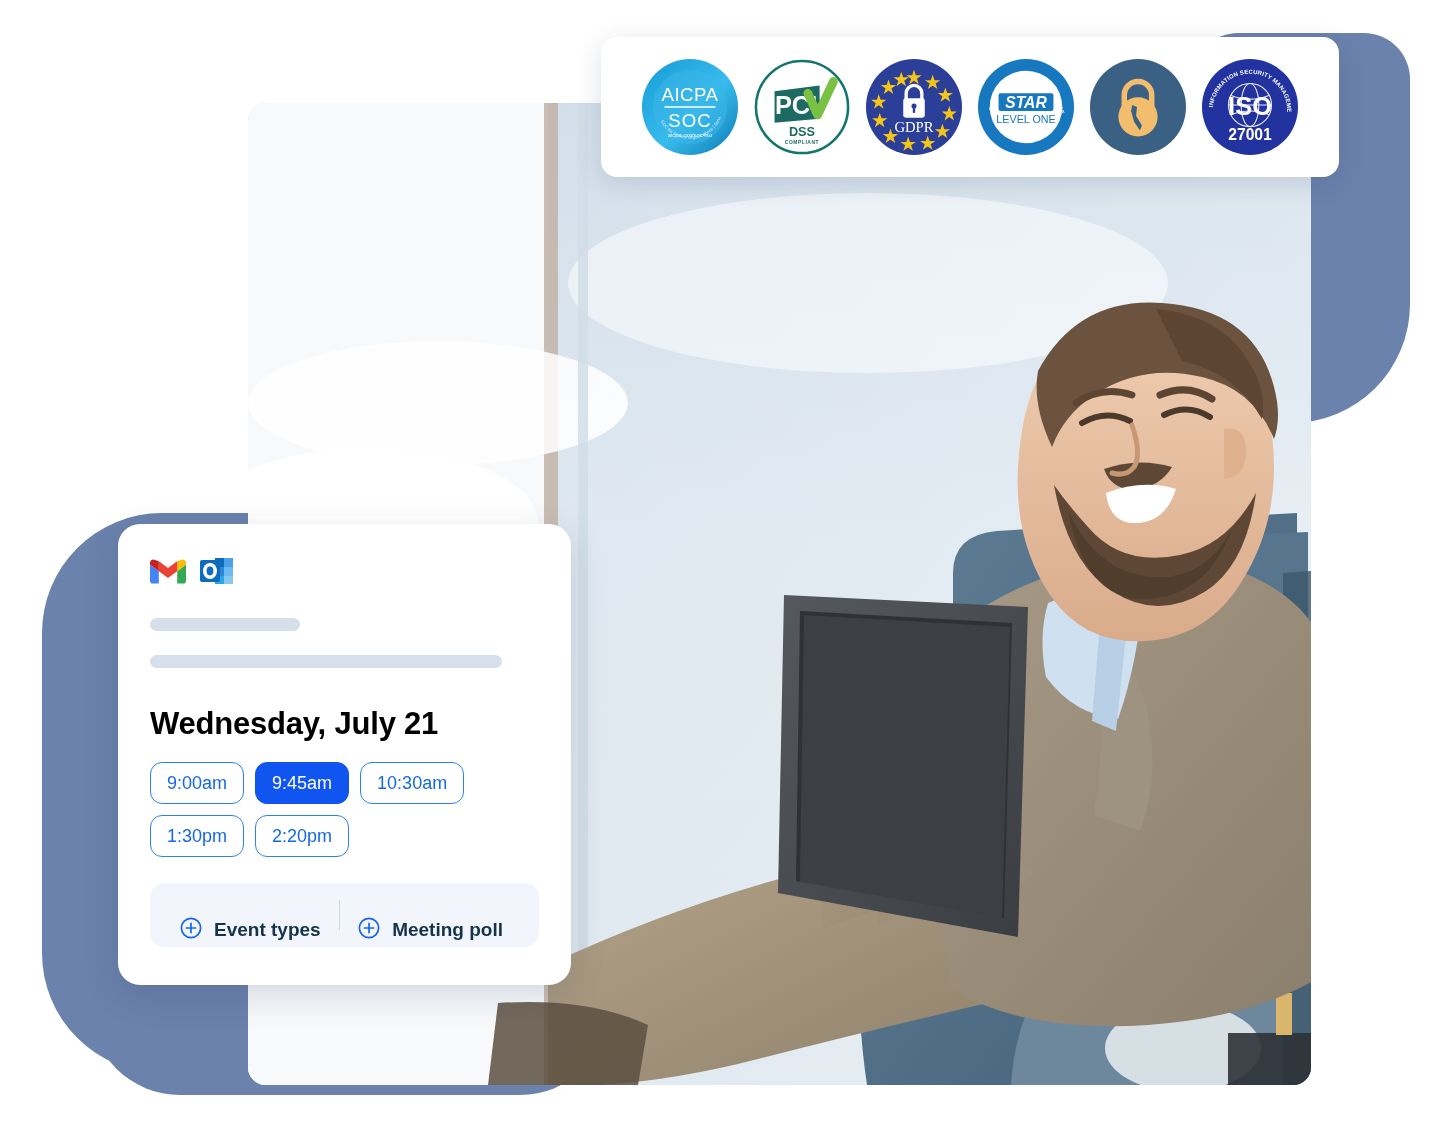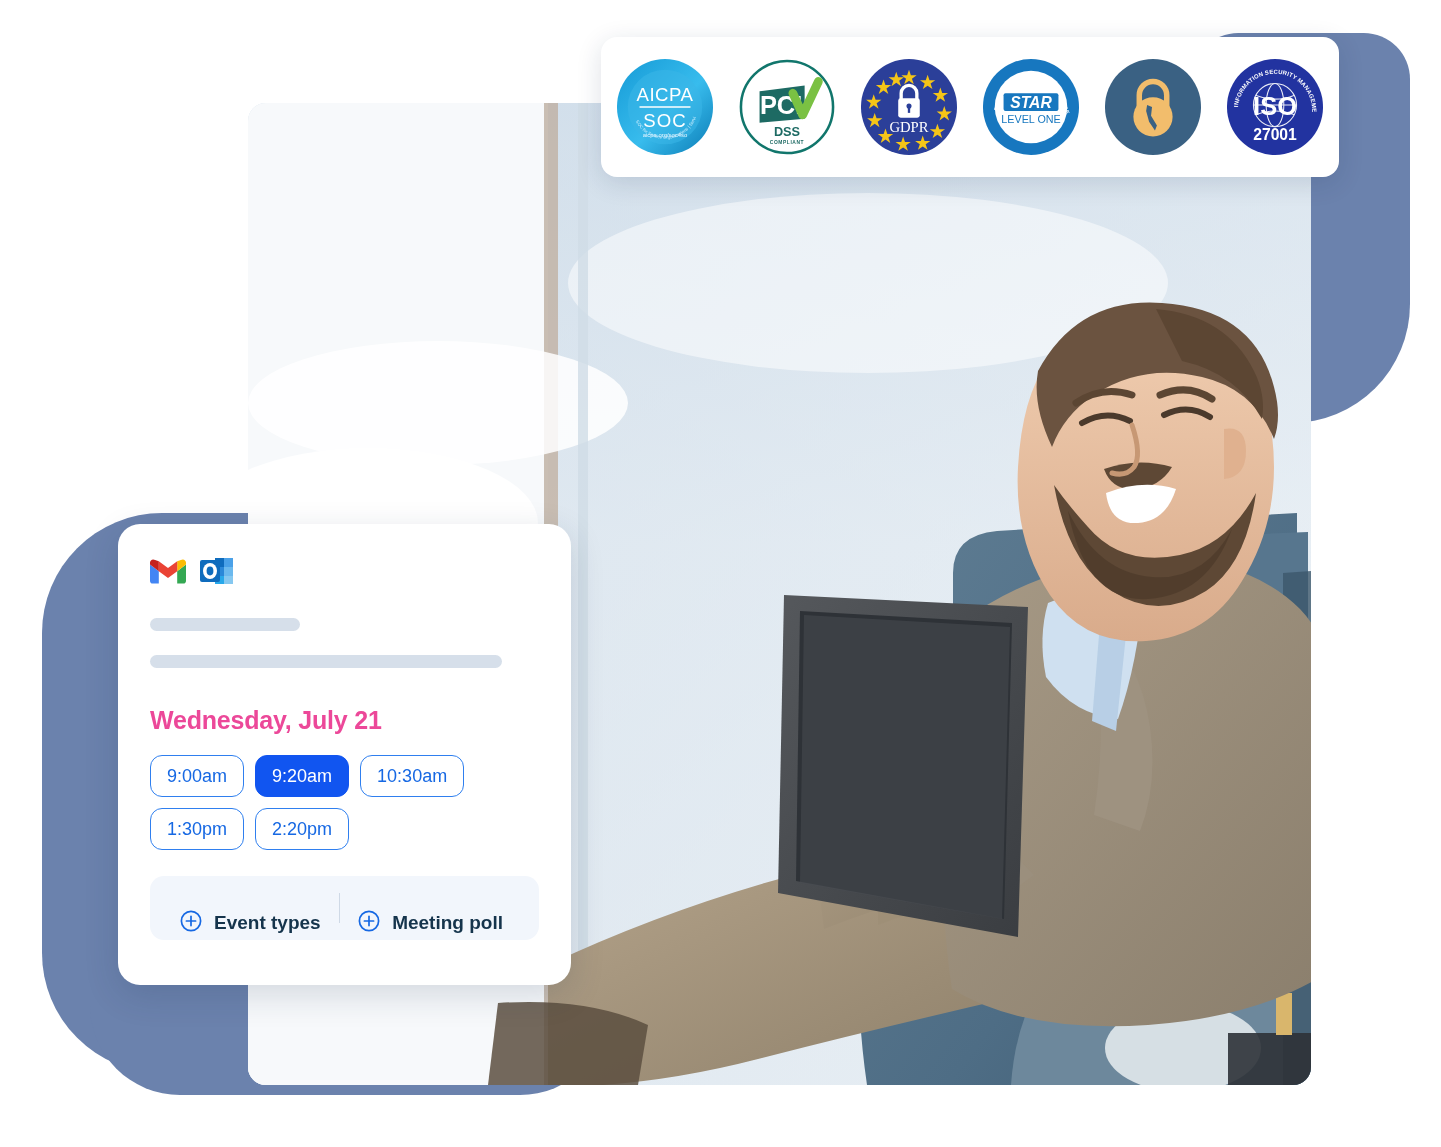--- a/index.html
+++ b/index.html
@@ -69,21 +69,21 @@
     left: 601px;
     top: 37px;
     width: 738px;
     height: 140px;
     background: #ffffff;
     border-radius: 16px;
     box-shadow: 0 6px 26px rgba(23, 43, 77, 0.14);
     display: flex;
     align-items: center;
     justify-content: space-between;
-    padding: 0 15px;
+    padding: 0 40px;
     box-sizing: border-box;
     z-index: 6;
   }
   .badge {
     width: 98px;
     height: 98px;
     flex: 0 0 auto;
     position: relative;
   }
   .badge svg { display: block; width: 100%; height: 100%; }
@@ -114,23 +114,23 @@
   .sk {
     background: #d6dfea;
     border-radius: 8px;
     height: 13px;
   }
   .sk-short { width: 150px; }
   .sk-long  { width: 352px; margin-top: 24px; }
 
   .card-date {
     margin-top: 38px;
-    font-size: 25px;
+    font-size: 31px;
     font-weight: 700;
-    color: #ec4899;
+    color: #000000;
     letter-spacing: -0.2px;
   }
 
   .slots {
     margin-top: 20px;
     display: flex;
     flex-wrap: wrap;
     gap: 11px 11px;
     width: 360px;
   }
@@ -454,21 +454,21 @@
 
     <div class="skeletons">
       <div class="sk sk-short"></div>
       <div class="sk sk-long"></div>
     </div>
 
     <div class="card-date">Wednesday, July 21</div>
 
     <div class="slots">
       <div class="slot">9:00am</div>
-      <div class="slot selected">9:20am</div>
+      <div class="slot selected">9:45am</div>
       <div class="slot">10:30am</div>
       <div class="slot">1:30pm</div>
       <div class="slot">2:20pm</div>
     </div>
 
     <div class="card-footer">
       <div class="footer-action">
         <span class="plus-icon">
           <svg width="22" height="22" viewBox="0 0 22 22" aria-hidden="true">
             <circle cx="11" cy="11" r="9.6" fill="none" stroke="#1668e3" stroke-width="1.7"></circle>

